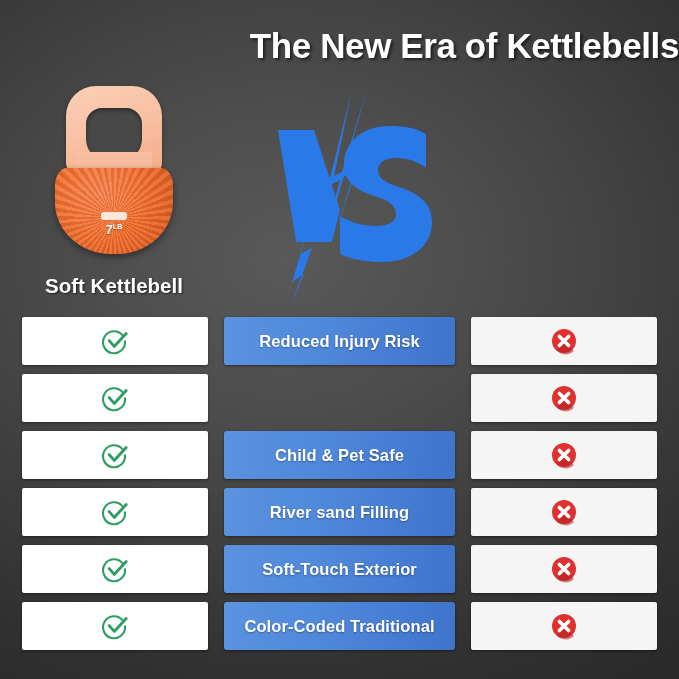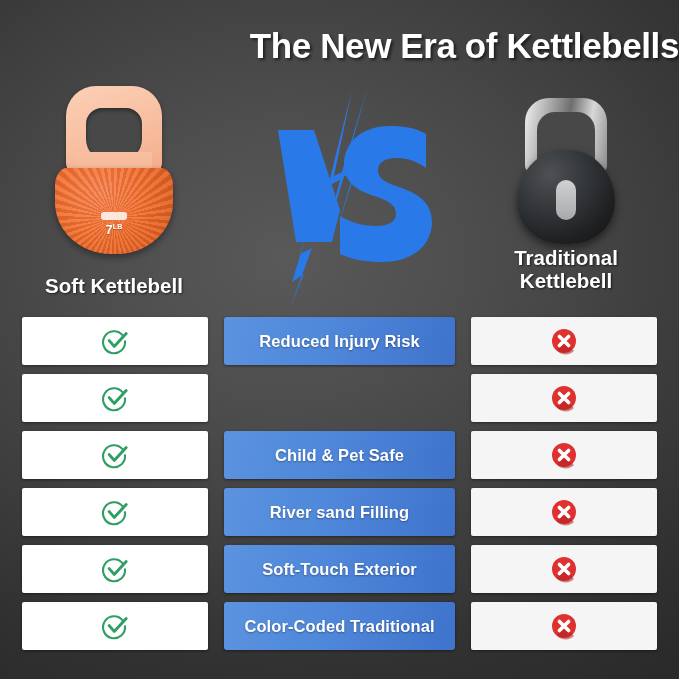--- a/index.html
+++ b/index.html
@@ -316,36 +316,20 @@
                      C122,144 110,140 100,134 L100,172
                      C112,178 128,180 142,180 C174,180 192,162 192,140
                      C192,118 174,110 156,104 C144,100 138,96 138,88
                      C138,80 146,76 156,76 C168,76 178,80 186,86 L186,52
                      C176,46 164,44 150,44 Z"></path>
           </g>
         </svg>
       </div>
     </div>
 
-    <div class="hero-col hero-right">
-      <div class="product-stage">
-        <div class="trad-kb">
-          <div class="trad-handle">
-            <div class="trad-handle-hole"></div>
-          </div>
-          <div class="trad-body">
-            <div class="trad-badge"></div>
-          </div>
-        </div>
-      </div>
-      <div class="caption caption-right">
-        <span>Traditional</span><br>
-        <span>Kettlebell</span>
-      </div>
-    </div>
 
   </div>
 
   <div class="table">
 
     <div class="row">
       <div class="cell cell-left">
         <svg class="icon-check" width="30" height="30" viewBox="0 0 30 30">
           <path d="M22.5 9.2 A11 11 0 1 0 25 15.2" fill="none" stroke="#2E9E63" stroke-width="2.1" stroke-linecap="round"></path>
           <path d="M9.2 14.6 L14.2 20.4 L26.2 7.6" fill="none" stroke="#2E9E63" stroke-width="2.9" stroke-linecap="round" stroke-linejoin="round"></path>

